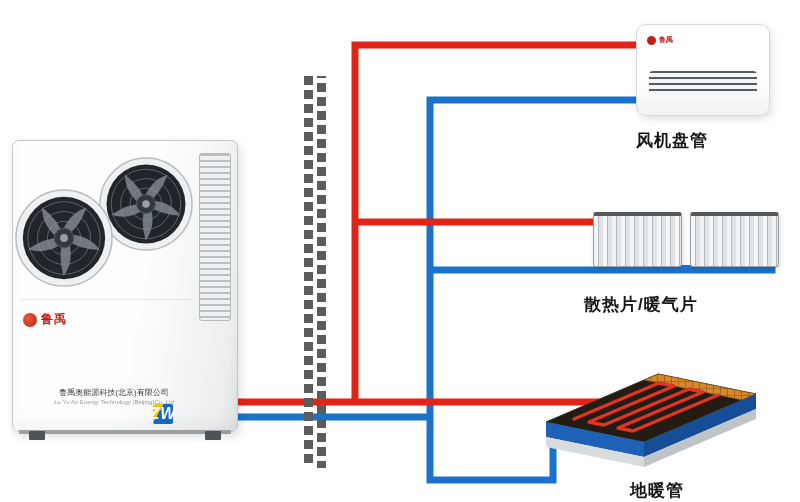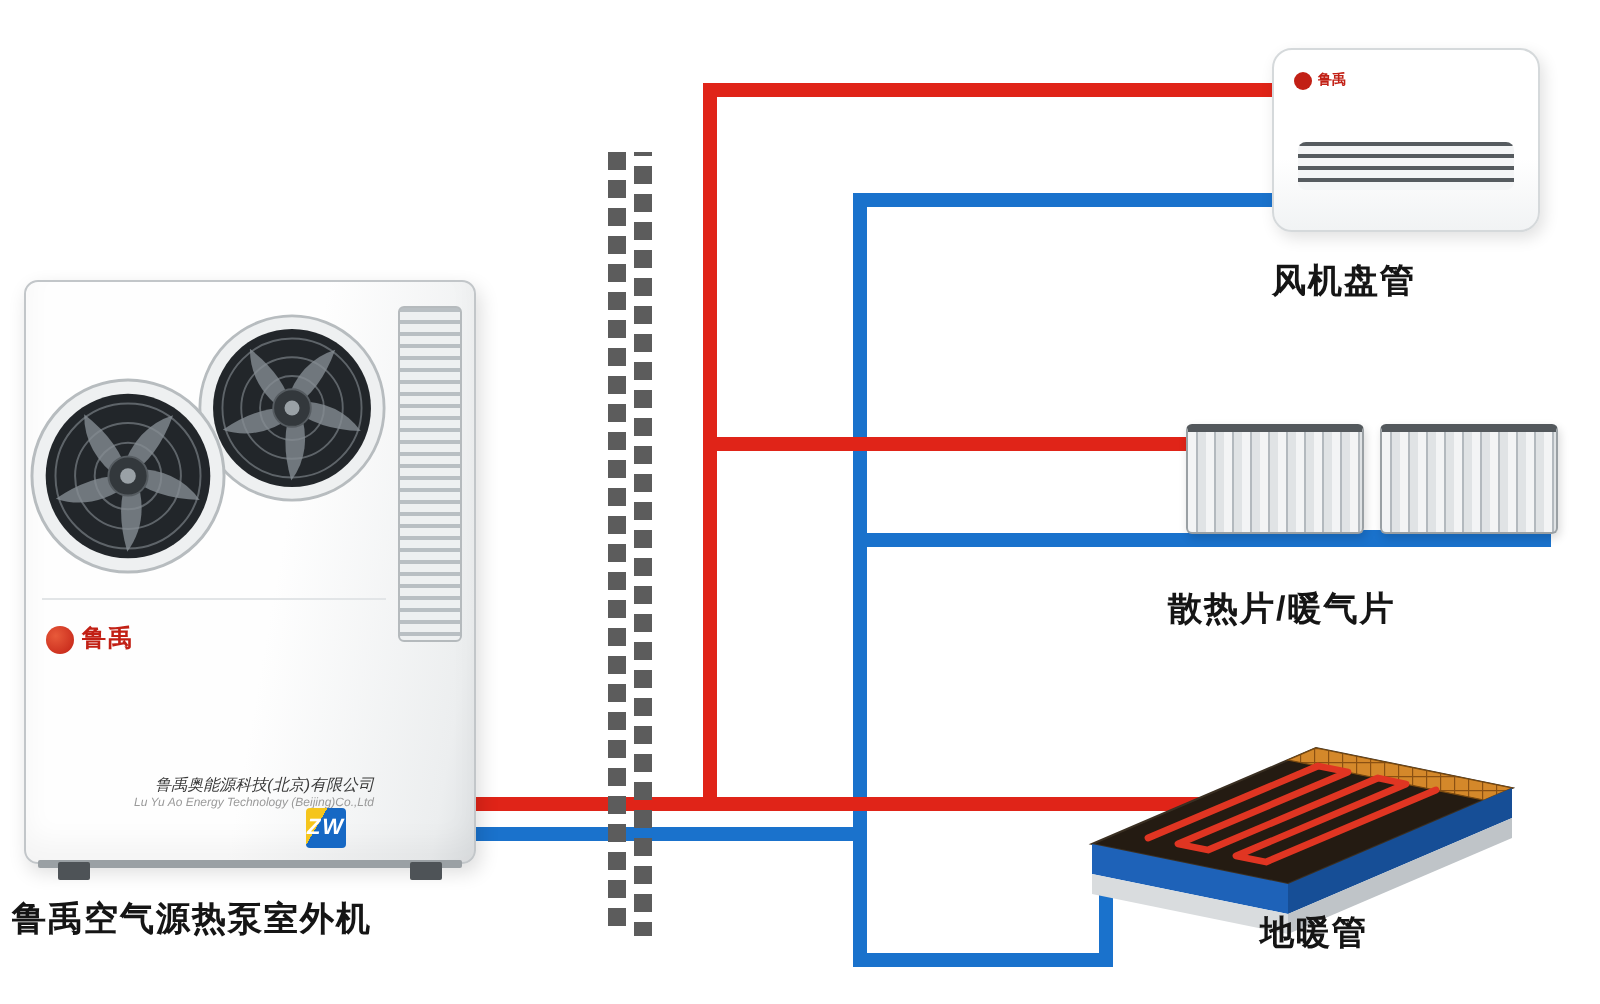--- a/index.html
+++ b/index.html
@@ -17,46 +17,46 @@
     background-size:9px 14px,9px 14px;
     background-position:0 0,13px 7px;
     background-repeat:repeat-y,repeat-y;}
 
   
   .label{position:absolute;z-index:6;color:#151515;font-size:17px;font-weight:600;
          text-align:left;letter-spacing:1px;}
   .label-outdoor{left:6px;top:448px;width:236px;}
   .label-fancoil{left:636px;top:129px;width:132px;}
   .label-radiator{left:584px;top:293px;width:190px;}
-  .label-floor{left:630px;top:455px;width:150px;}
+  .label-floor{left:630px;top:479px;width:150px;}
 
   
   .outdoor{position:absolute;left:12px;top:140px;width:226px;height:292px;z-index:4;}
   .ou-body{position:absolute;left:0;top:0;right:0;bottom:0;
     background:linear-gradient(100deg,#fefefe 55%,#eceeef 92%,#dfe2e4);
     border:1px solid #c2c6c9;border-radius:7px;
     box-shadow:2px 4px 10px rgba(0,0,0,.14), inset 0 -10px 14px rgba(0,0,0,.04);}
   .ou-grille{position:absolute;right:6px;top:12px;width:30px;height:166px;
     background:repeating-linear-gradient(180deg,#b9bfc3 0 2px,#eef0f1 2px 6px);
     border:1px solid #b5babd;border-radius:3px;}
   .fan{position:absolute;}
   .fan svg{display:block;width:100%;height:100%;}
   .fan-right{left:86px;top:16px;width:94px;height:94px;}
   .fan-left{left:2px;top:48px;width:98px;height:98px;}
   .ou-seam{position:absolute;left:8px;right:44px;top:158px;height:1px;background:#e2e5e7;}
   .ou-logo{position:absolute;left:10px;top:170px;display:flex;align-items:center;gap:4px;}
   .ou-logo-dot{width:14px;height:14px;border-radius:50%;
     background:radial-gradient(circle at 35% 35%,#e85a3a,#c22015);}
   .ou-logo-text{font-size:12px;font-weight:700;color:#c22015;letter-spacing:1px;}
-  .ou-company{position:absolute;left:28px;top:246px;width:146px;text-align:right;line-height:1.4;font-style:italic;}
+  .ou-company{position:absolute;left:28px;top:246px;width:146px;text-align:center;line-height:1.4;}
   .ou-company-cn{font-size:8px;color:#3a3a3a;}
   .ou-company-en{font-size:6px;color:#9a9a9a;}
   .ou-badge{position:absolute;left:140px;top:263px;width:20px;height:20px;
     background:linear-gradient(120deg,#f5c51d 0 34%,#1668c4 34%);
-    color:#fff;font-size:11px;font-style:italic;font-weight:700;
+    color:#fff;font-size:16px;font-style:italic;font-weight:700;
     display:flex;align-items:center;justify-content:center;border-radius:2px;letter-spacing:1px;}
   .ou-base{position:absolute;left:6px;right:6px;bottom:-3px;height:4px;background:#9aa0a4;border-radius:1px;}
   .ou-foot{position:absolute;bottom:-9px;width:16px;height:9px;background:#4e5357;border-radius:1px;}
   .ou-foot-left{left:16px;} .ou-foot-right{right:16px;}
 
   
   .fancoil{position:absolute;left:636px;top:24px;width:132px;height:90px;z-index:4;
     background:linear-gradient(180deg,#ffffff 60%,#f1f3f4);
     border:1px solid #d5d9db;border-radius:10px;box-shadow:2px 3px 8px rgba(0,0,0,.12);}
   .fc-logo{position:absolute;left:10px;top:10px;display:flex;gap:3px;align-items:center;}
@@ -152,21 +152,20 @@
       </div>
 
       <div class="ou-badge">ZW</div>
 
       <div class="ou-base"></div>
       <div class="ou-foot ou-foot-left"></div>
       <div class="ou-foot ou-foot-right"></div>
     </div>
   </div>
 
-  <div class="label label-outdoor">鲁禹空气源热泵室外机</div>
 
   <div class="fancoil">
     <div class="fc-logo">
       <span class="fc-logo-dot"></span>
       <span class="fc-logo-text">鲁禹</span>
     </div>
     <div class="fc-grille"></div>
   </div>
   <div class="label label-fancoil">风机盘管</div>
 

